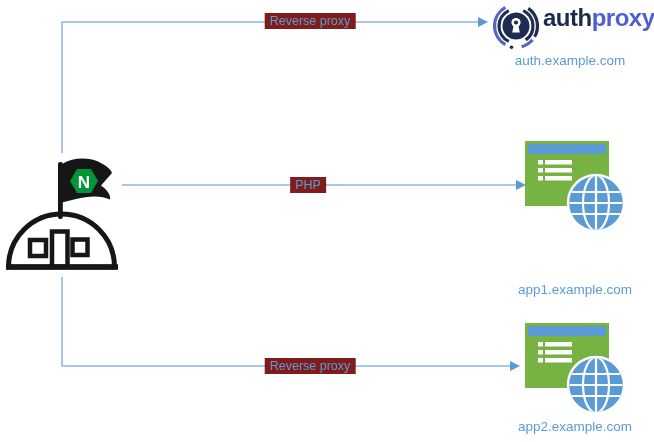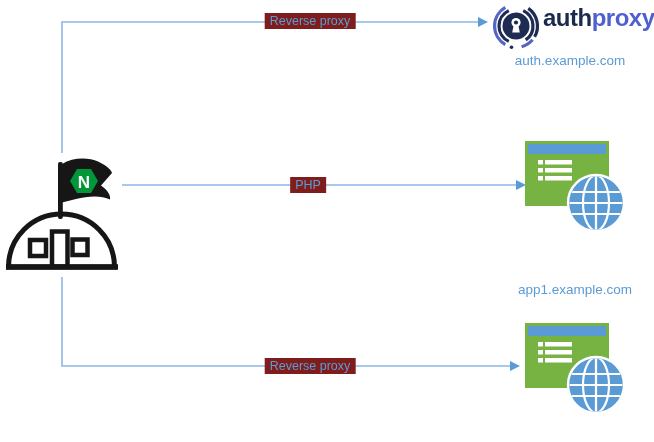--- a/index.html
+++ b/index.html
@@ -139,13 +139,14 @@
   <div class="edge-label" style="left:308px; top:185px;">PHP</div>
   <div class="edge-label" style="left:310px; top:366px;">Reverse proxy</div>
 
   <div class="wordmark">
     <span class="wm-dark">auth</span>
       <span class="wm-light">proxy</span>
   </div>
 
   <div class="node-label" style="left:570px; top:60px;">auth.example.com</div>
   <div class="node-label" style="left:575px; top:241px;margin-top:48px;">app1.example.com</div>
+  <div class="node-label" style="left:575px; top:426px;">app2.example.com</div>
 </div>
 
 </body></html>

